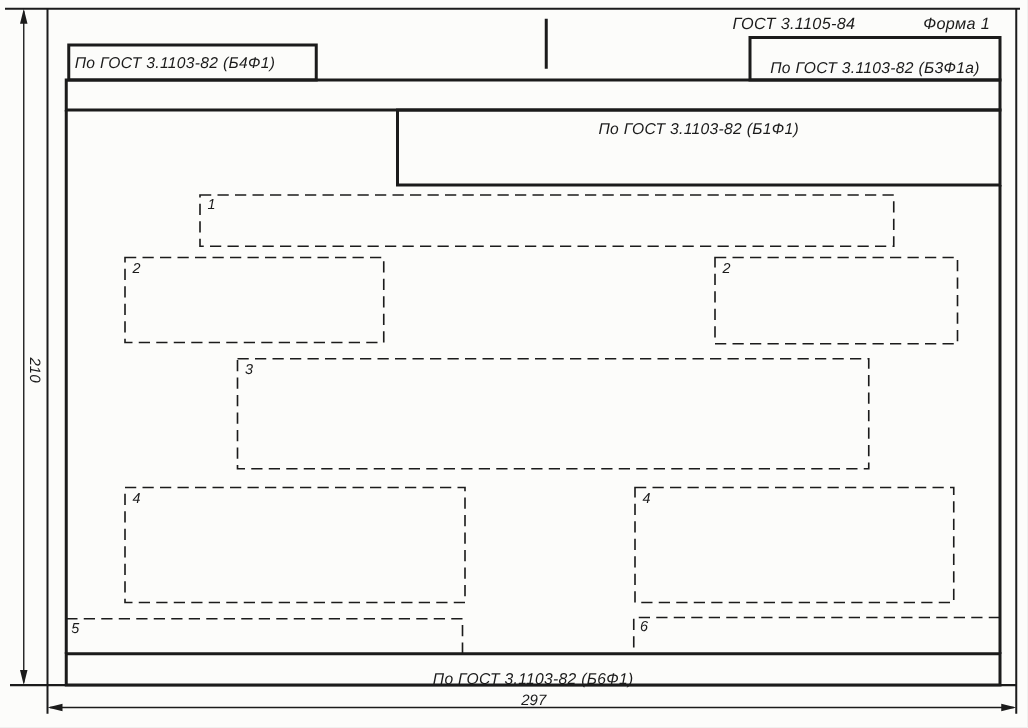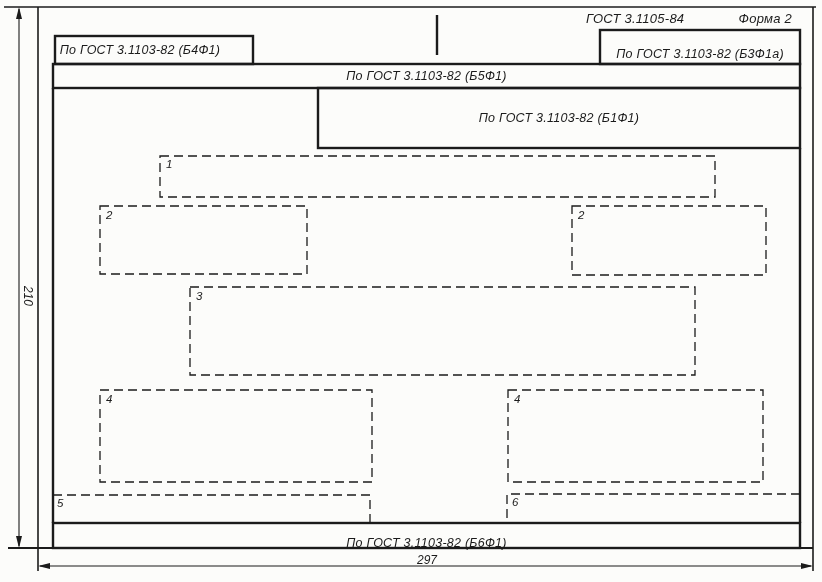--- a/index.html
+++ b/index.html
@@ -22,21 +22,21 @@
     font-size:12.5px;
     letter-spacing:.25px;
     white-space:nowrap;
     display:flex;align-items:center;justify-content:center;
   }
   .header-standard{left:586px;top:9px;width:118px;height:18px;justify-content:flex-start;font-size:13px;}
   .header-form{left:722px;top:9px;width:70px;height:18px;justify-content:flex-end;font-size:13px;}
   .lbl-b4f1 {left:55px;  top:36px;  width:170px; height:28px;}
   .lbl-b3f1a{left:600px; top:30px;  width:200px; height:48px;}
   .lbl-b5f1 {left:53px;  top:64px;  width:747px; height:24px;}
-  .lbl-b1f1 {left:318px; top:88px;  width:482px; height:60px;}
+  .lbl-b1f1 {left:318px; top:73px;  width:482px; height:60px;}
   .lbl-b6f1 {left:53px;  top:523px; width:747px; height:39px;}
   .zone-num{
     position:absolute;
     font-style:italic;
     font-size:11.5px;
     line-height:13px;
   }
   .zn-1 {left:166px;top:158px;}
   .zn-2l{left:106px;top:209px;}
   .zn-2r{left:578px;top:209px;}
@@ -86,25 +86,24 @@
 
     <line x1="19" y1="9" x2="19" y2="546" stroke-width="1.1"></line>
     <line x1="40" y1="566" x2="811" y2="566" stroke-width="1.1"></line>
     <polygon points="19,7 16,19 22,19" fill="#1b1b1b" stroke="none"></polygon>
     <polygon points="19,548 16,536 22,536" fill="#1b1b1b" stroke="none"></polygon>
     <polygon points="38,566 50,563 50,569" fill="#1b1b1b" stroke="none"></polygon>
     <polygon points="813,566 801,563 801,569" fill="#1b1b1b" stroke="none"></polygon>
   </svg>
 
   <div class="txt header-standard">ГОСТ 3.1105-84</div>
-  <div class="txt header-form">Форма 2</div>
+  <div class="txt header-form">Форма 1</div>
 
   <div class="txt lbl-b4f1">По ГОСТ 3.1103-82 (Б4Ф1)</div>
   <div class="txt lbl-b3f1a">По ГОСТ 3.1103-82 (Б3Ф1а)</div>
-  <div class="txt lbl-b5f1">По ГОСТ 3.1103-82 (Б5Ф1)</div>
   <div class="txt lbl-b1f1">По ГОСТ 3.1103-82 (Б1Ф1)</div>
   <div class="txt lbl-b6f1">По ГОСТ 3.1103-82 (Б6Ф1)</div>
 
   <div class="zone-num zn-1">1</div>
   <div class="zone-num zn-2l">2</div>
   <div class="zone-num zn-2r">2</div>
   <div class="zone-num zn-3">3</div>
   <div class="zone-num zn-4l">4</div>
   <div class="zone-num zn-4r">4</div>
   <div class="zone-num zn-5">5</div>

